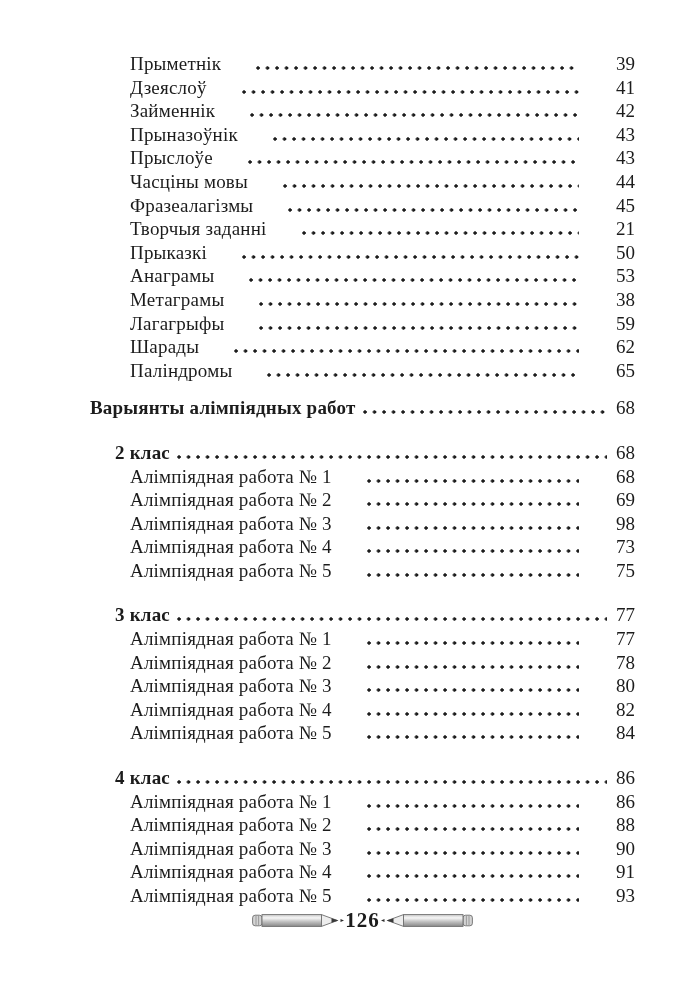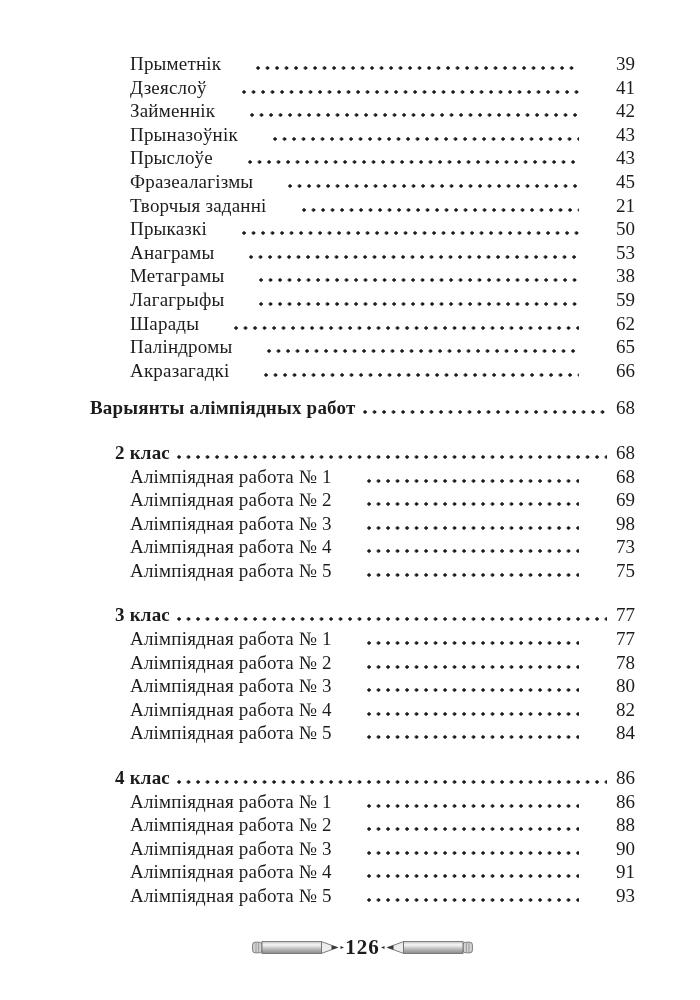--- a/index.html
+++ b/index.html
@@ -42,21 +42,20 @@
     flex: 0 0 auto;
     min-width: 24px;
     text-align: right;
   }
   .level-0 { padding-left: 0; }
   .level-1 { padding-left: 25px; }
   .level-2 { padding-left: 40px; gap: 28px; }
   .gap-section { margin-top: 14px; }
   .gap-group   { margin-top: 21px; }
   .footer {
-    margin-top: 27px;
     display: flex;
     justify-content: center;
     align-items: center;
     gap: 1px;
   }
   .footer .page-number {
     font-weight: bold;
     font-size: 21px;
     letter-spacing: 1px;
   }
@@ -88,20 +87,25 @@
       <span class="label">Прыназоўнік</span>
       <span class="leader"></span>
       <span class="page-num">43</span>
     </div>
       <div class="row level-2">
       <span class="label">Прыслоўе</span>
       <span class="leader"></span>
       <span class="page-num">43</span>
     </div>
       <div class="row level-2">
+      <span class="label">Часціны мовы</span>
+      <span class="leader"></span>
+      <span class="page-num">44</span>
+    </div>
+      <div class="row level-2">
       <span class="label">Фразеалагізмы</span>
       <span class="leader"></span>
       <span class="page-num">45</span>
     </div>
       <div class="row level-2">
       <span class="label">Творчыя заданні</span>
       <span class="leader"></span>
       <span class="page-num">21</span>
     </div>
       <div class="row level-2">
@@ -126,25 +130,20 @@
     </div>
       <div class="row level-2">
       <span class="label">Шарады</span>
       <span class="leader"></span>
       <span class="page-num">62</span>
     </div>
       <div class="row level-2">
       <span class="label">Паліндромы</span>
       <span class="leader"></span>
       <span class="page-num">65</span>
-    </div>
-      <div class="row level-2">
-      <span class="label">Акразагадкі</span>
-      <span class="leader"></span>
-      <span class="page-num">66</span>
     </div>
       <div class="row level-0 bold gap-section">
       <span class="label">Варыянты алімпіядных работ</span>
       <span class="leader"></span>
       <span class="page-num">68</span>
     </div>
       <div class="row level-1 bold gap-group">
       <span class="label">2 клас</span>
       <span class="leader"></span>
       <span class="page-num">68</span>

